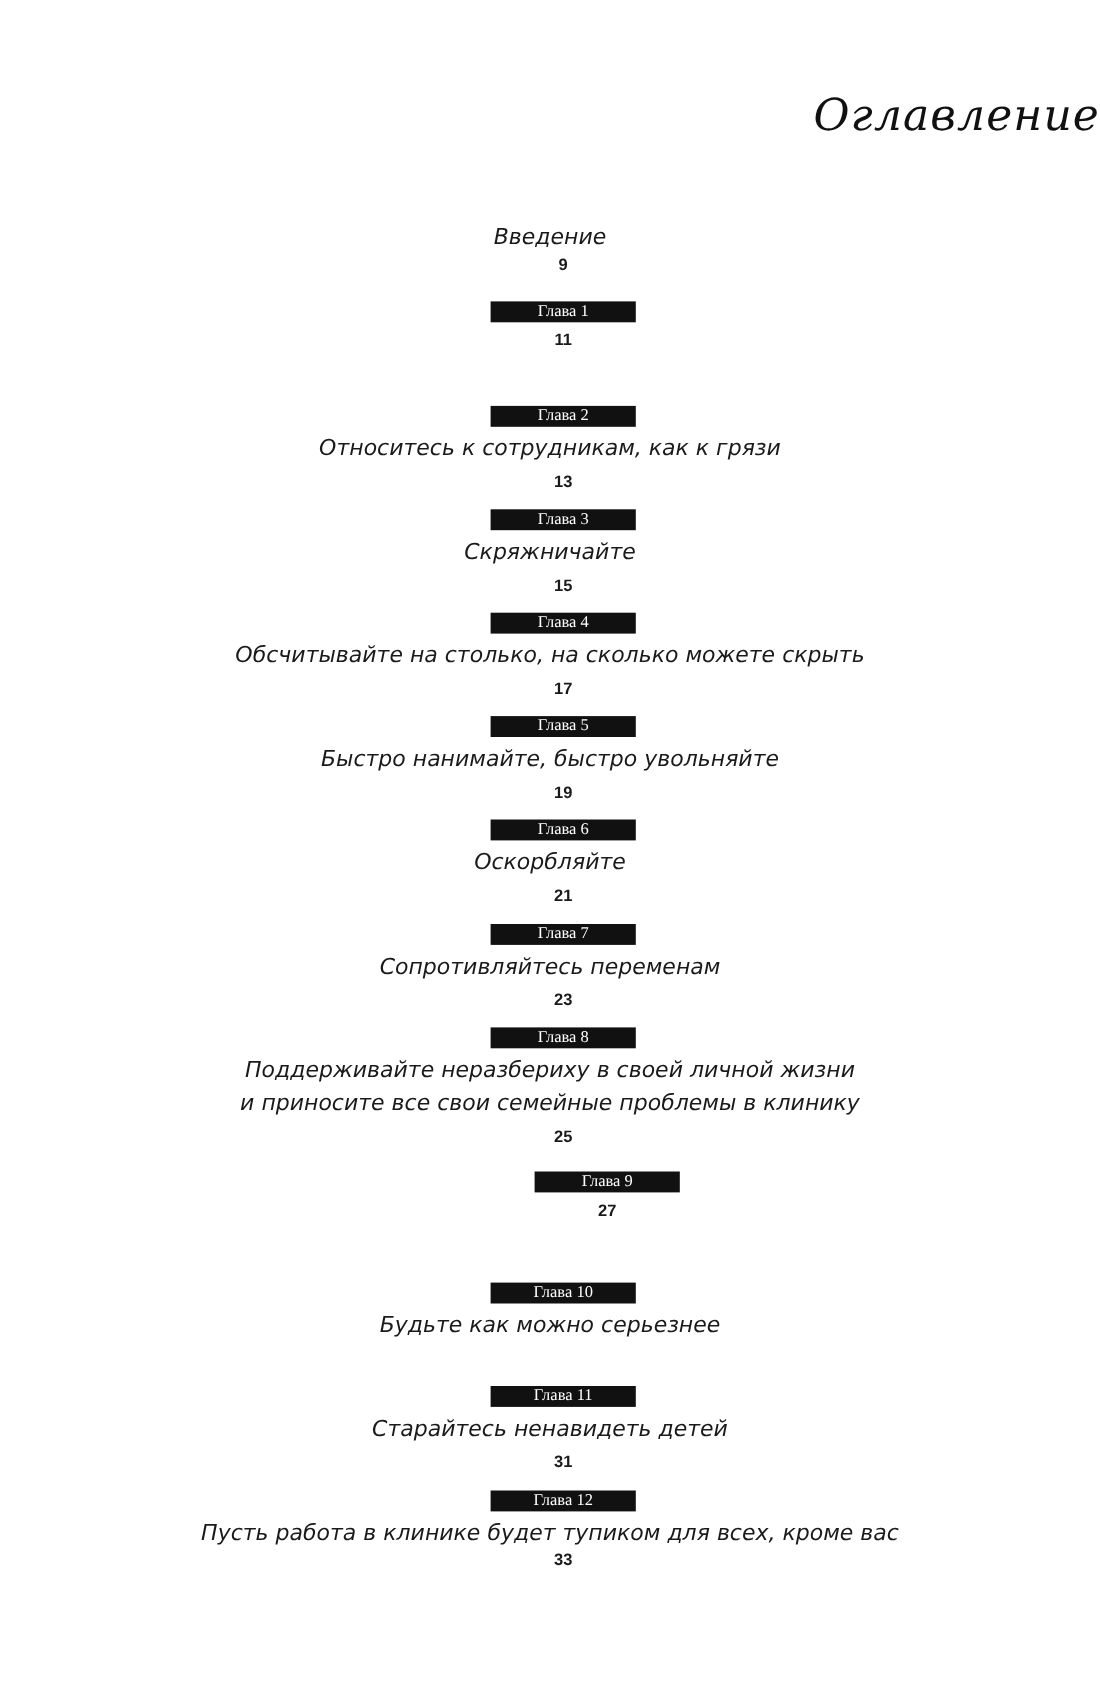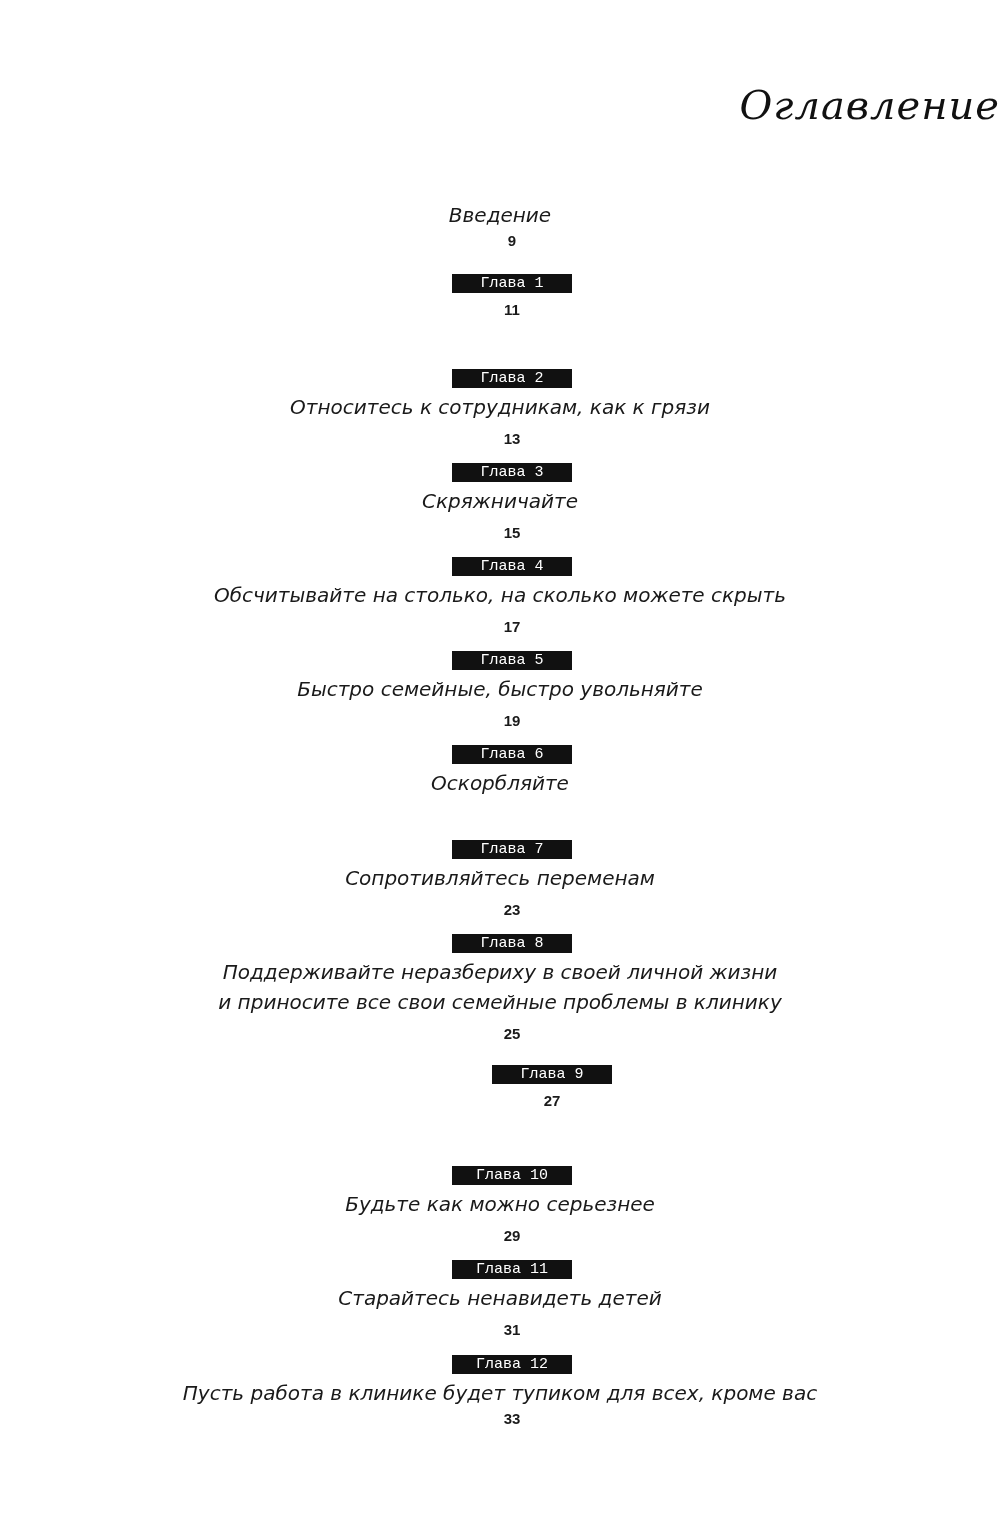--- a/index.html
+++ b/index.html
@@ -8,22 +8,22 @@
       font-family: "DejaVu Sans", sans-serif; color: #1a1a1a;
     }
     .title {
       position: absolute; top: 82px; left: 0; width: 1000px; text-align: right;
       font-family: "DejaVu Serif", serif; font-style: italic; font-size: 40px; color: #111;
       letter-spacing: 1px;
     }
     .toc { position: absolute; left: 0; top: 0; width: 1000px; }
     .item { position: absolute; left: 0; width: 1000px; text-align: center; }
     .label {
-      display: inline-block; width: 120px; height: 19px; line-height: 19px; background: #111;
-      color: #fff; font-family: Liberation Mono, monospace; font-size: 15px; text-align: center;
+      display: inline-block; width: 132px; height: 19px; line-height: 19px; background: #111;
+      color: #fff; font-family: Liberation Serif, serif; font-size: 15px; text-align: center;
       margin-left: 24px;
     }
     .heading {
       font-family: "DejaVu Sans", sans-serif; font-style: italic; font-size: 20px; line-height: 30px;
       color: #1a1a1a; margin-top: 4px;
     }
     .page {
       font-family: "Liberation Sans", sans-serif; font-weight: bold; font-size: 15px;
       margin-top: 8px; margin-left: 24px;
     }
@@ -58,27 +58,28 @@
   </div>
 
   <div class="item" style="top:555px;">
     <div class="label">Глава 4</div>
     <div class="heading">Обсчитывайте на столько, на сколько можете скрыть</div>
     <div class="page">17</div>
   </div>
 
   <div class="item" style="top:649px;">
     <div class="label">Глава 5</div>
-    <div class="heading">Быстро семейные, быстро увольняйте</div>
+    <div class="heading">Быстро нанимайте, быстро увольняйте</div>
     <div class="page">19</div>
   </div>
 
   <div class="item" style="top:743px;">
     <div class="label">Глава 6</div>
     <div class="heading">Оскорбляйте</div>
+    <div class="page">21</div>
   </div>
 
   <div class="item" style="top:838px;">
     <div class="label">Глава 7</div>
     <div class="heading">Сопротивляйтесь переменам</div>
     <div class="page">23</div>
   </div>
 
   <div class="item" style="top:932px;">
     <div class="label">Глава 8</div>
@@ -88,21 +89,20 @@
   </div>
 
   <div class="item" style="top:1063px;padding-left:40px;">
     <div class="label">Глава 9</div>
     <div class="page">27</div>
   </div>
 
   <div class="item" style="top:1164px;">
     <div class="label">Глава 10</div>
     <div class="heading">Будьте как можно серьезнее</div>
-    <div class="page">29</div>
   </div>
 
   <div class="item" style="top:1258px;">
     <div class="label">Глава 11</div>
     <div class="heading">Старайтесь ненавидеть детей</div>
     <div class="page">31</div>
   </div>
 
   <div class="item" style="top:1353px;">
     <div class="label">Глава 12</div>

